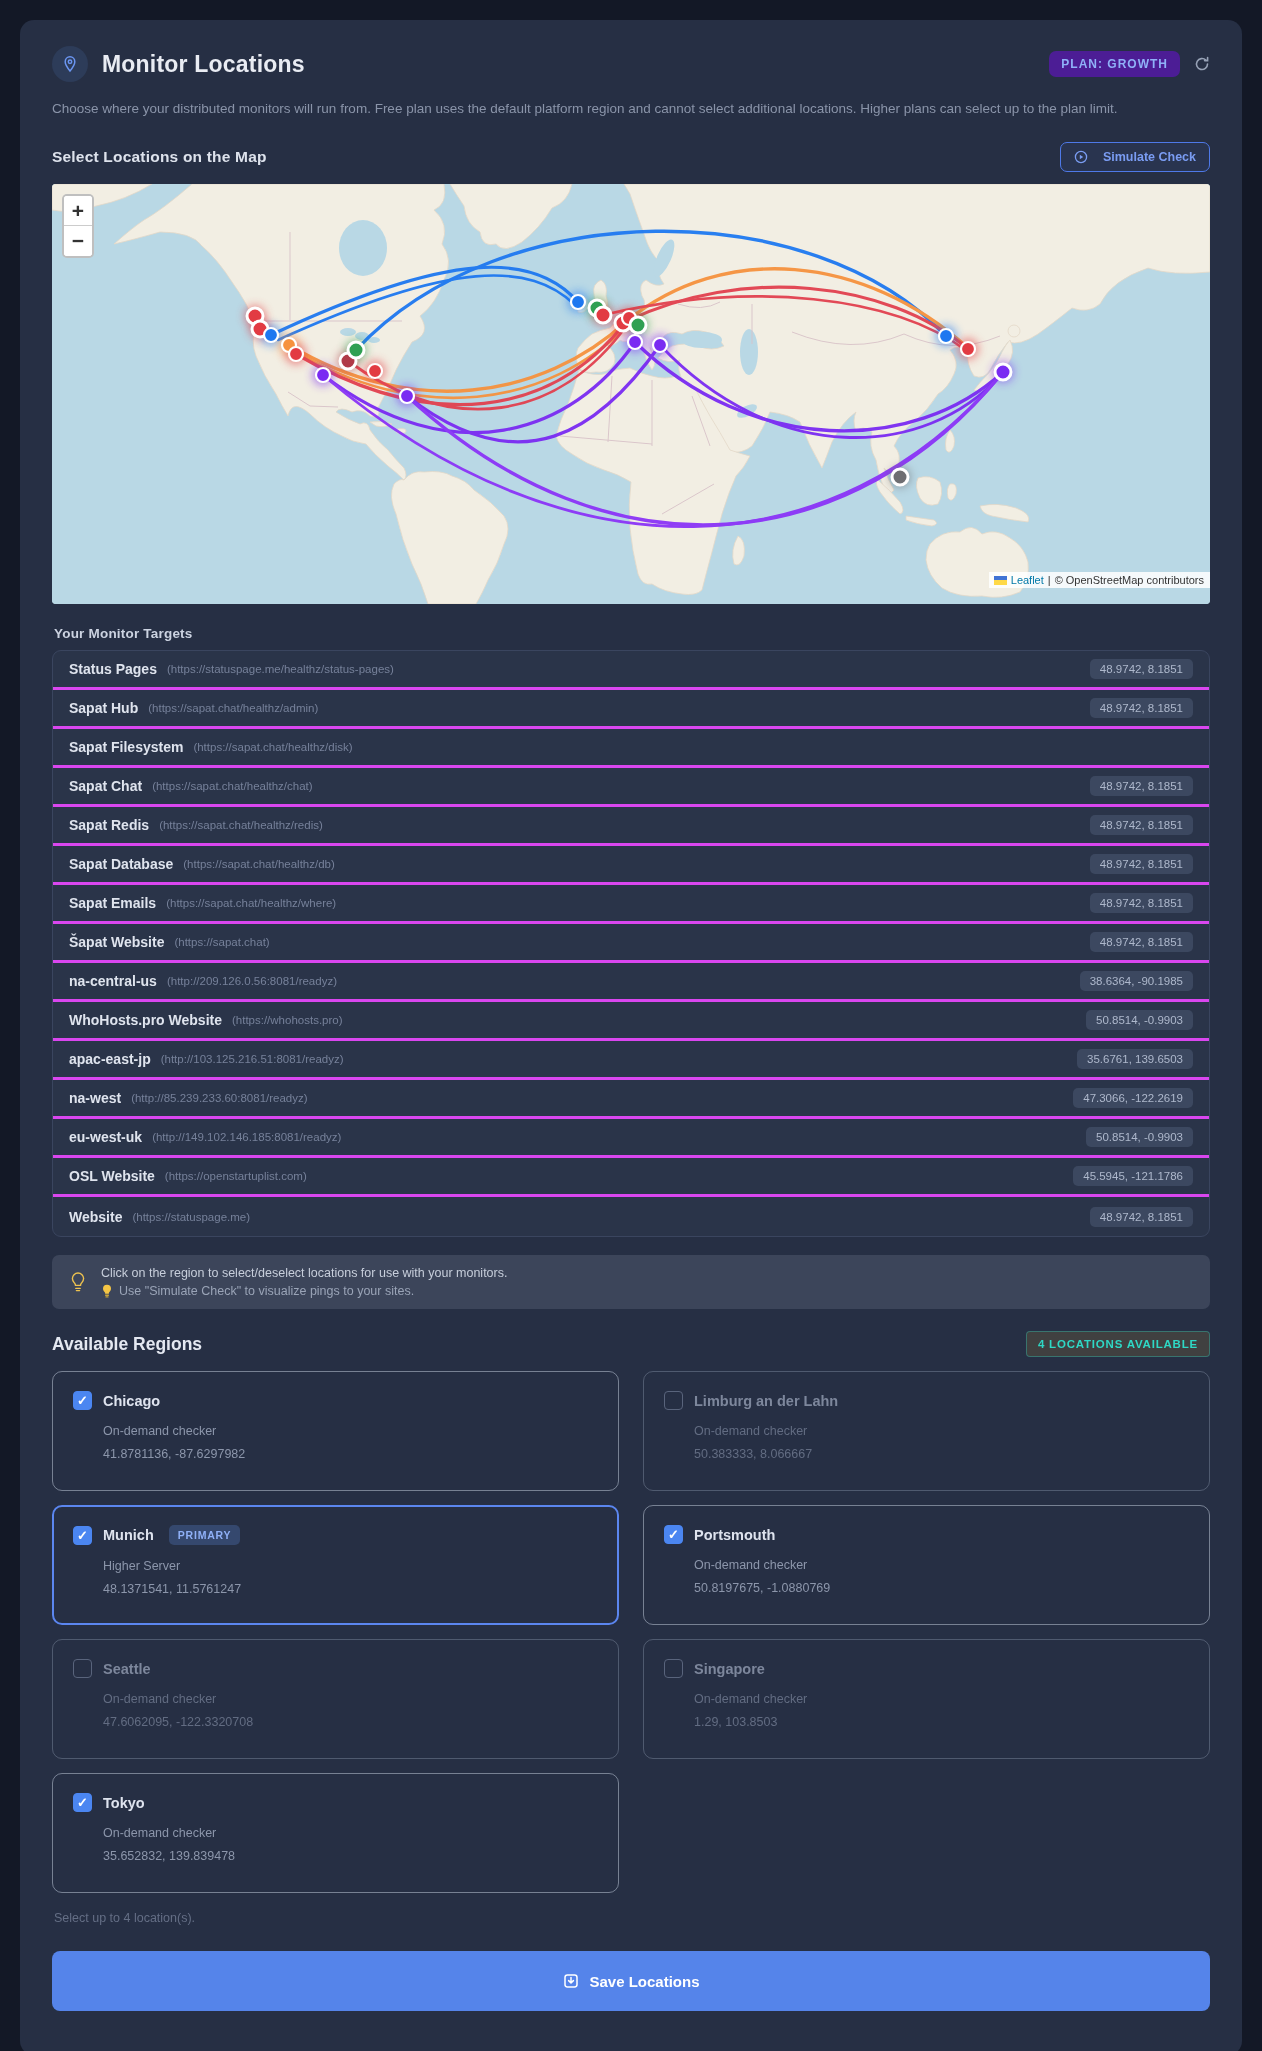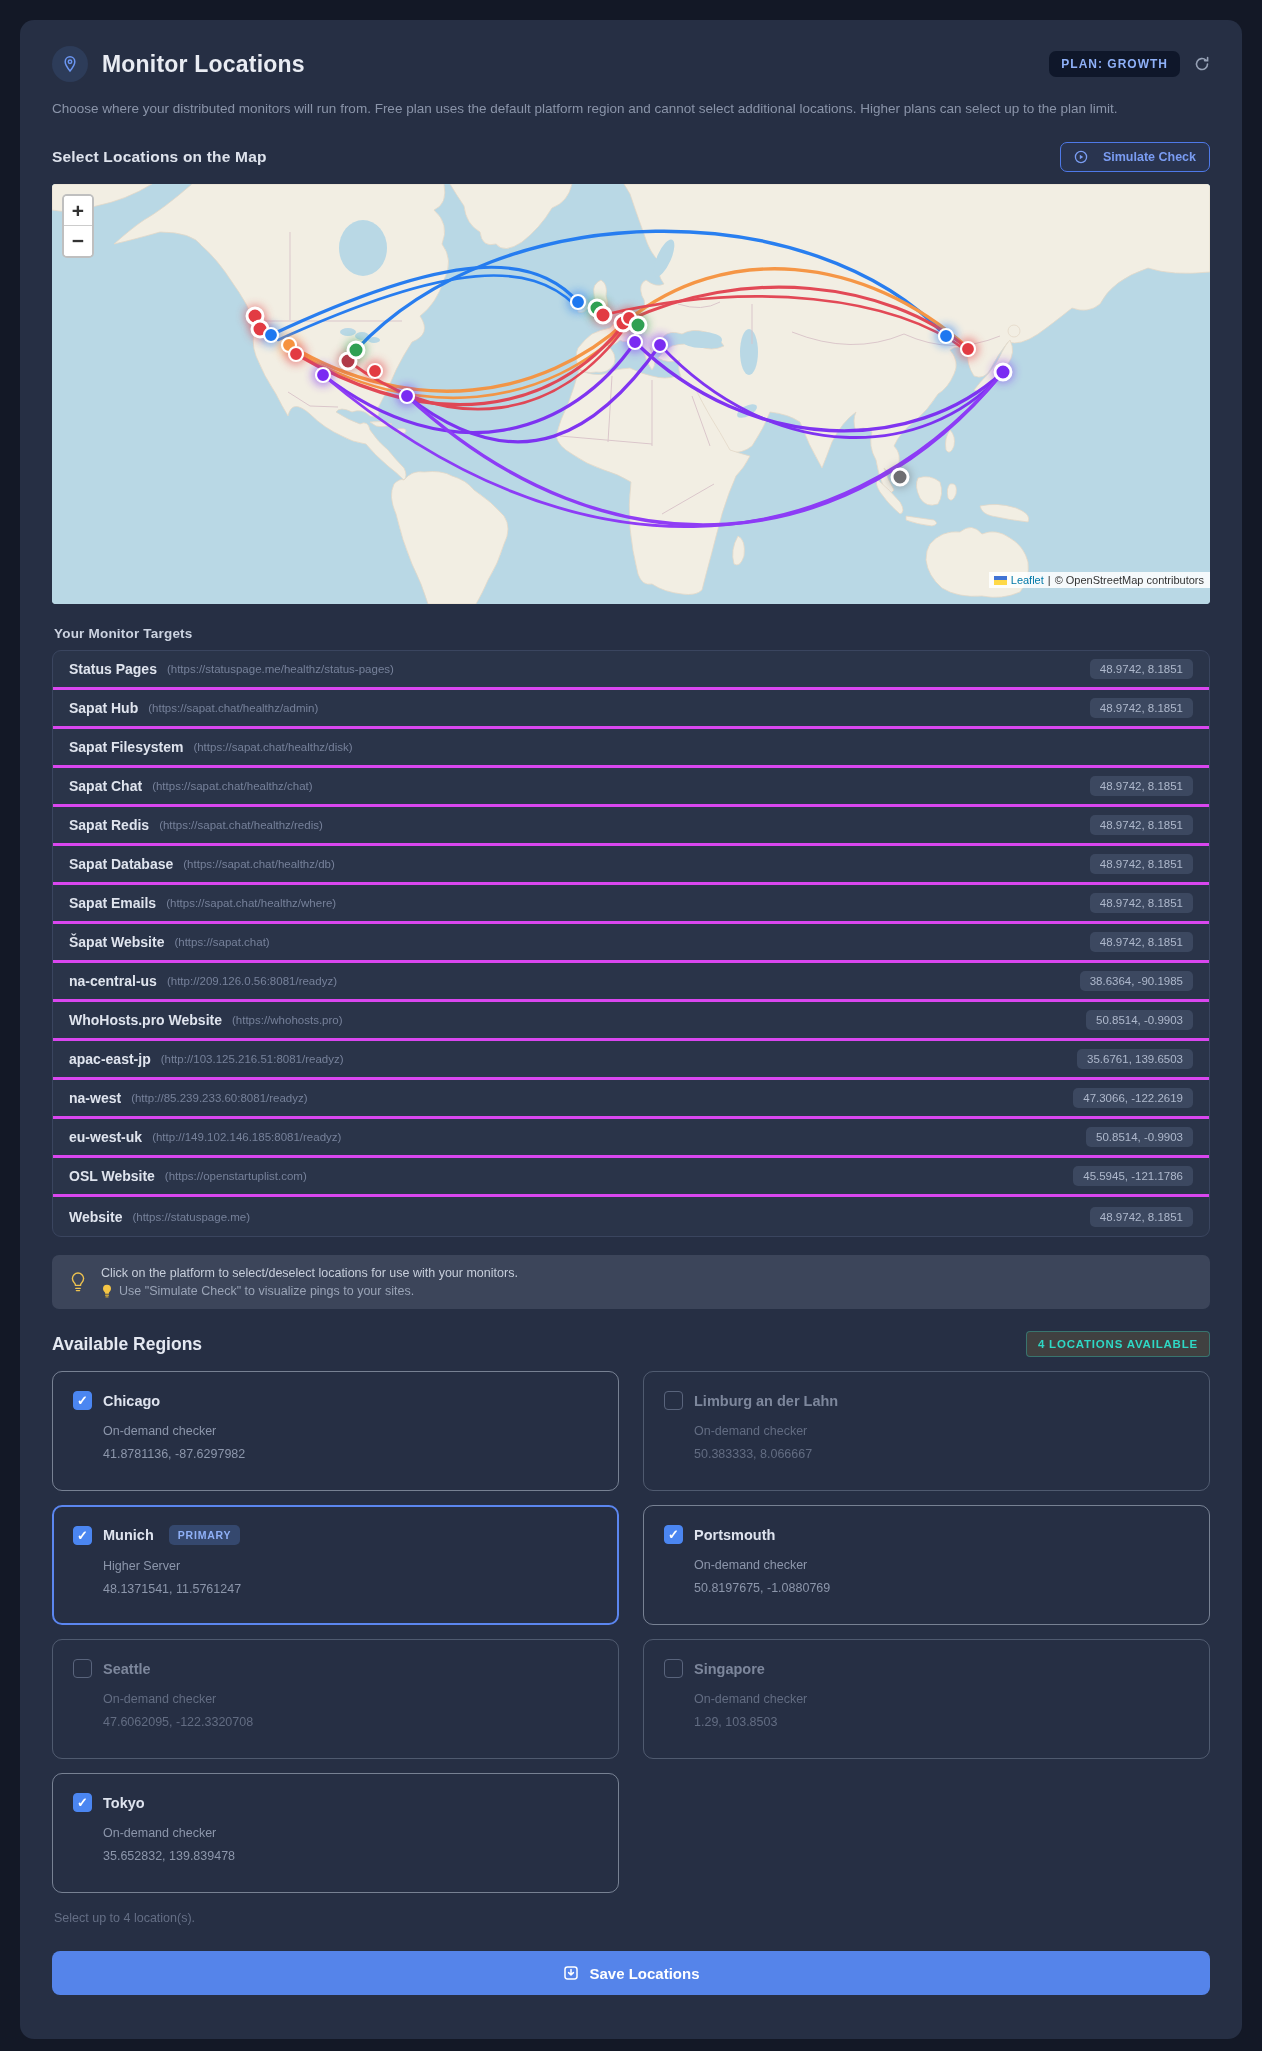--- a/index.html
+++ b/index.html
@@ -5,21 +5,21 @@
   * { margin:0; padding:0; box-sizing:border-box; }
   html,body { background:#131826; font-family:"Liberation Sans", sans-serif; }
   body { width:1262px; min-height:2051px; margin:0 auto; }
   .panel { background:#262f44; border-radius:14px; margin:20px; padding:26px 32px 44px 32px; }
 
   
   .hdr { display:flex; align-items:center; gap:14px; }
   .hdr-icon { width:36px; height:36px; border-radius:50%; background:#2d3c59; display:flex; align-items:center; justify-content:center; flex:0 0 auto; }
   .hdr-title { font-size:23px; font-weight:700; color:#e9ecf3; letter-spacing:.2px; }
   .hdr-right { margin-left:auto; display:flex; align-items:center; gap:14px; }
-  .plan-badge { background:#0f172a; color:#8fb1f8; font-size:12px; font-weight:700; letter-spacing:1px; padding:6px 12px; border-radius:7px; }
+  .plan-badge { background:#4c1d95; color:#8fb1f8; font-size:12px; font-weight:700; letter-spacing:1px; padding:6px 12px; border-radius:7px; }
   .refresh { color:#97a2b6; font-size:17px; line-height:1; cursor:pointer; }
   .desc { color:#8a94a9; font-size:13.5px; line-height:1.65; margin:16px 0 22px 0; max-width:1140px; }
 
   
   .sec-row { display:flex; align-items:center; justify-content:space-between; margin-bottom:12px; }
   .sec-title { color:#dde2ec; font-size:15.5px; font-weight:700; letter-spacing:.2px;text-align:right; }
   .sim-btn { display:flex; align-items:flex-start; gap:15px; border:1px solid #4e79e8; color:#7a9cf2; background:rgba(78,121,232,.07); font-size:12.5px; font-weight:600; padding:7px 13px; border-radius:7px; cursor:pointer; }
 
   
   .map-wrap { position:relative; width:1158px; height:420px; border-radius:4px; overflow:hidden; background:#b9d8e5; }
@@ -60,21 +60,21 @@
   .card.checked .tick { display:block; }
   .card-title { color:#dee3ee; font-size:14.5px; font-weight:700; }
   .primary-badge { background:#35486e; color:#8fb0f7; font-size:10.5px; font-weight:700; letter-spacing:.8px; padding:4px 9px; border-radius:5px; margin-left:4px; }
   .card-sub { color:#8c96ab; font-size:12.5px; margin:14px 0 0 30px; }
   .card-coords { color:#8c96ab; font-size:12.5px; margin:9px 0 0 30px; }
   .card.dimmed { border-color:rgba(148,160,182,.38); }
   .card.dimmed .card-title { color:#7d879c; }
   .card.dimmed .card-sub, .card.dimmed .card-coords { color:#626c82; }
   .footnote { color:#646e85; font-size:12.5px; margin:18px 0 0 2px; }
 
-  .save-btn { margin-top:26px; width:100%; height:44px; background:#5584ea; border:none; border-radius:8px; color:#fff; font-size:15px; font-weight:600; font-family:"Liberation Sans",sans-serif; display:flex; align-items:center; justify-content:center; gap:9px; cursor:pointer; }
+  .save-btn { margin-top:26px; width:100%; height:60px; background:#5584ea; border:none; border-radius:8px; color:#fff; font-size:15px; font-weight:600; font-family:"Liberation Sans",sans-serif; display:flex; align-items:center; justify-content:center; gap:9px; cursor:pointer; }
   svg { display:block; }
 </style>
 </head>
 <body>
 
 <div class="panel">
 
   <div class="hdr">
     <div class="hdr-icon">
       <svg width="18" height="18" viewBox="0 0 18 18" fill="none" stroke="#6b96f2" stroke-width="1.5">
@@ -333,21 +333,21 @@
         <span class="tcoord hide-if-empty">48.9742, 8.1851</span>
       </div>
   </div>
 
   <div class="tip">
     <svg width="20" height="22" viewBox="0 0 20 22" fill="none" stroke="#edc24f" stroke-width="1.4" stroke-linecap="round">
       <path d="M10 2 a5.6 5.6 0 0 1 5.6 5.6 c0 2.2 -1.3 3.4 -2.2 4.6 c-0.6 0.8 -0.9 1.4 -0.9 2.2 h-5 c0 -0.8 -0.3 -1.4 -0.9 -2.2 c-0.9 -1.2 -2.2 -2.4 -2.2 -4.6 A5.6 5.6 0 0 1 10 2 z"></path>
       <path d="M7.8 17.4 h4.4 M8.4 19.6 h3.2"></path>
     </svg>
     <div class="tip-lines">
-      <div class="tip-l1">Click on the platform to select/deselect locations for use with your monitors.</div>
+      <div class="tip-l1">Click on the region to select/deselect locations for use with your monitors.</div>
       <div class="tip-l2">
         <svg width="12" height="14" viewBox="0 0 12 14">
           <path d="M6 0.8 a4 4 0 0 1 4 4 c0 1.6 -1 2.5 -1.6 3.3 c-0.4 0.6 -0.6 1 -0.6 1.6 h-3.6 c0 -0.6 -0.2 -1 -0.6 -1.6 C3 7.3 2 6.4 2 4.8 a4 4 0 0 1 4 -4 z" fill="#f4c545"></path>
           <rect x="4" y="10.6" width="4" height="1.3" rx="0.6" fill="#c9a437"></rect>
           <rect x="4.4" y="12.3" width="3.2" height="1.2" rx="0.6" fill="#c9a437"></rect>
         </svg>
         <span>Use "Simulate Check" to visualize pings to your sites.</span>
       </div>
     </div>
   </div>

